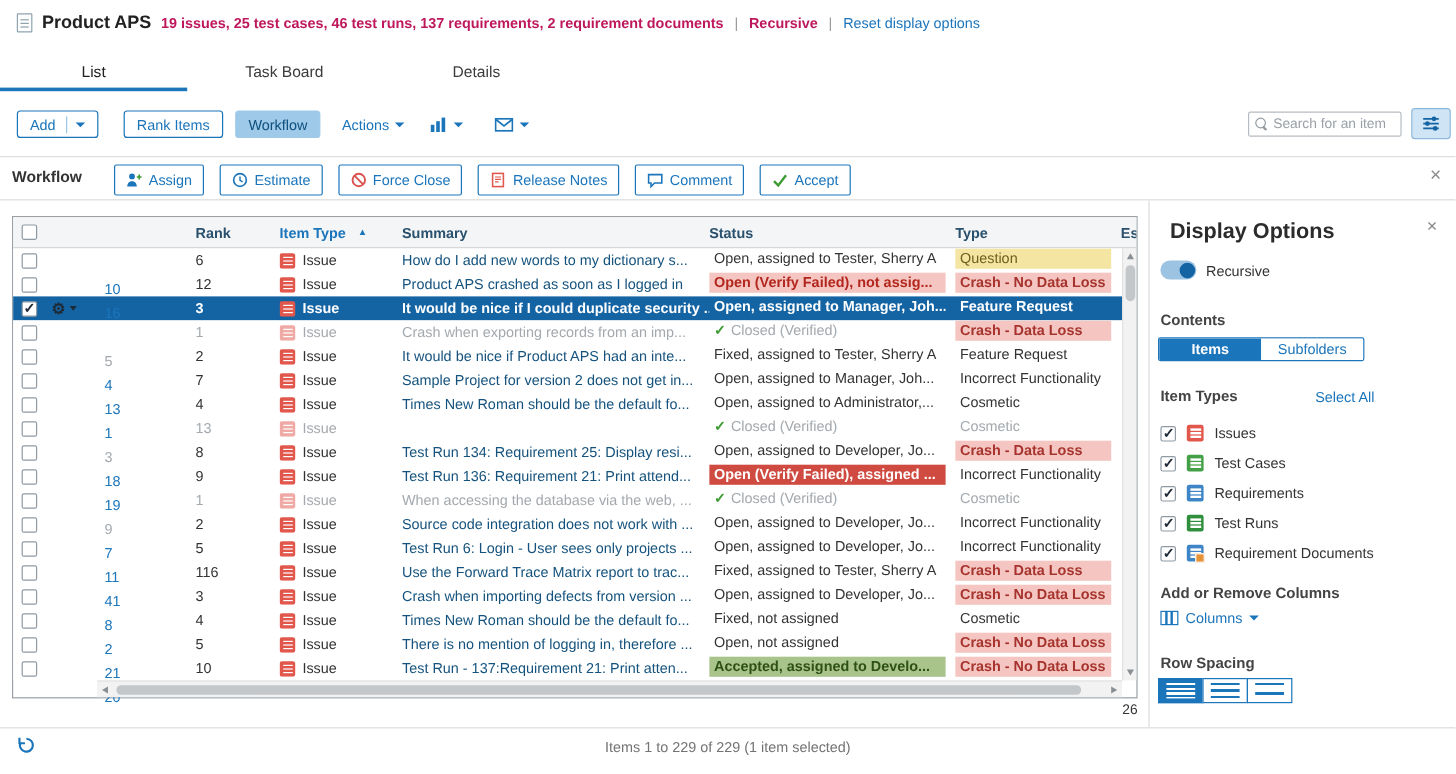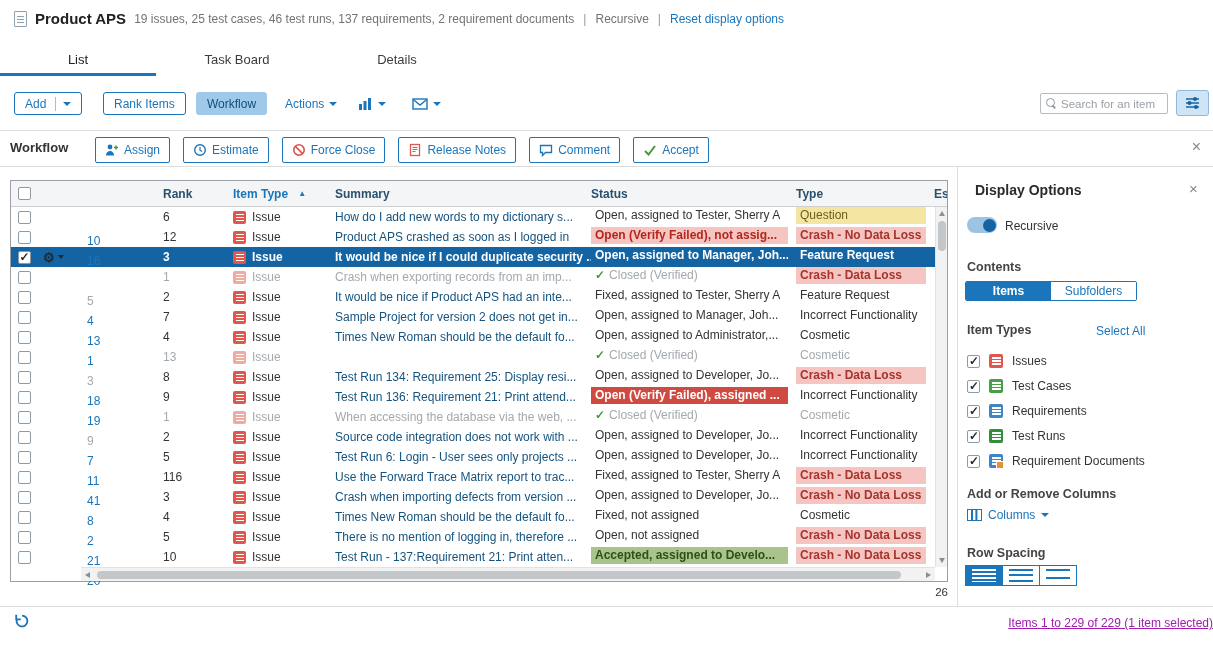--- a/index.html
+++ b/index.html
@@ -5,21 +5,21 @@
   * { margin:0; padding:0; box-sizing:border-box; }
   html,body { width:1213px; height:645px; background:#fff; overflow:hidden;
     font-family:"Liberation Sans",sans-serif; font-size:12px; color:#333; }
   .page { position:relative; width:1213px; height:645px; }
 
   
   .header { position:absolute; top:10px; left:14px; display:flex; align-items:center; gap:8px; white-space:nowrap; }
   .doc-icon { width:13px; height:16px; background:#fdfdfd; border:1px solid #8fa3ad; border-radius:1px; position:relative; flex:none; }
   .doc-icon::after { content:""; position:absolute; left:2px; top:4px; width:7px; height:1px; background:#8fa3ad; box-shadow:0 3px 0 #8fa3ad,0 6px 0 #8fa3ad; }
   .title { font-size:15px; font-weight:bold; color:#222; }
-  .muted { color:#737373; }
+  .muted { color:#be185d;font-weight:bold; }
   .sep { color:#999; padding:0 1px; }
   .link { color:#1b75bb; cursor:pointer; }
 
   
   .tabs { position:absolute; top:46px; left:0; width:100%; height:30px;padding-left:28px; }
   .tab { position:absolute; top:0; height:30px; line-height:28px; text-align:center; font-size:13px; color:#3c3c3c; cursor:pointer; }
   .tab.active { border-bottom:3px solid #1b75bb; color:#222; }
 
   
   .toolbar { position:absolute; top:90px; left:0; width:100%; height:28px; }
@@ -105,21 +105,21 @@
   .varrow.down { bottom:4px; border-top:5px solid #8a8f94; }
   .hscroll { position:absolute; left:70px; right:12px; bottom:0; height:14px; background:#f2f2f2; border-top:1px solid #e2e2e2; cursor:pointer; }
   .hthumb { position:absolute; left:16px; right:34px; top:2.5px; height:8px; background:#c4c7ca; border-radius:4px; }
   .harrow { position:absolute; top:3.5px; width:0; height:0; border-top:3.5px solid transparent; border-bottom:3.5px solid transparent; }
   .harrow.left { left:4px; border-right:5px solid #8a8f94; }
   .harrow.right { right:4px; border-left:5px solid #8a8f94; }
   .overflow-num { position:absolute; left:920px; top:586px; width:28px; text-align:right; font-size:11.5px; color:#333; }
 
   
   .panel-divider { position:absolute; left:957px; top:167px; width:1px; height:439px; background:#ddd; }
-  .panel-title { position:absolute; left:975px; top:182px; font-size:14px; font-weight:bold; color:#2b2b2b; }
+  .panel-title { position:absolute; left:975px; top:182px; font-size:18px; font-weight:bold; color:#2b2b2b; }
   .panel-close { position:absolute; left:1189px; top:180px; font-size:15px; color:#888; cursor:pointer; }
   .toggle { position:absolute; left:967px; top:217px; width:30px; height:16px; border-radius:9px; background:#9dc3e2; cursor:pointer; }
   .toggle::after { content:""; position:absolute; right:1.5px; top:1.5px; width:13px; height:13px; border-radius:50%; background:#1464a4; }
   .toggle-label { position:absolute; left:1005px; top:219px; color:#333; }
   .sec-title { position:absolute; font-weight:bold; color:#444; font-size:12.5px; }
   .contents-seg { position:absolute; left:965px; top:281px; width:172px; height:20px; display:flex; border:1px solid #1b75bb; border-radius:2px; overflow:hidden; }
   .seg-item { flex:1; text-align:center; line-height:19px; color:#1b75bb; background:#fff; cursor:pointer; }
   .seg-item.active { background:#1b75bb; color:#fff; font-weight:bold; }
   .select-all { position:absolute; left:1096px; top:324px; color:#1b75bb; cursor:pointer; }
   .it-list { position:absolute; left:967px; top:343px; width:220px; }
@@ -133,21 +133,21 @@
   .sp-btn { width:38px; height:21px; border:1px solid #1b75bb; margin-right:-1px; display:flex; align-items:center; justify-content:center; color:#1b75bb; background:#fff; cursor:pointer; }
   .sp-btn.active { background:#1b75bb; color:#fff; }
   .sp-lines { width:24px; height:13px; display:block; }
   .sp-lines.dense  { background:repeating-linear-gradient(to bottom, currentColor 0 2px, transparent 2px 4px); }
   .sp-lines.medium { background:repeating-linear-gradient(to bottom, currentColor 0 2px, transparent 2px 5.5px); }
   .sp-lines.sparse { background:repeating-linear-gradient(to bottom, currentColor 0 2px, transparent 2px 8px); }
 
   
   .statusbar-rule { top:606px; }
   .refresh { position:absolute; left:14px; top:613px; cursor:pointer; }
-  .items-text { position:absolute; left:0; top:616px; width:100%; text-align:right; color:#a21caf;text-decoration:underline; }
+  .items-text { position:absolute; left:0; top:616px; width:100%; text-align:center; color:#737373; }
 </style>
 </head>
 <body>
 
 <div class="page">
 
   <div class="header">
     <span class="doc-icon"></span>
     <span class="title">Product APS</span>
     <span class="muted">19 issues, 25 test cases, 46 test runs, 137 requirements, 2 requirement documents</span>

